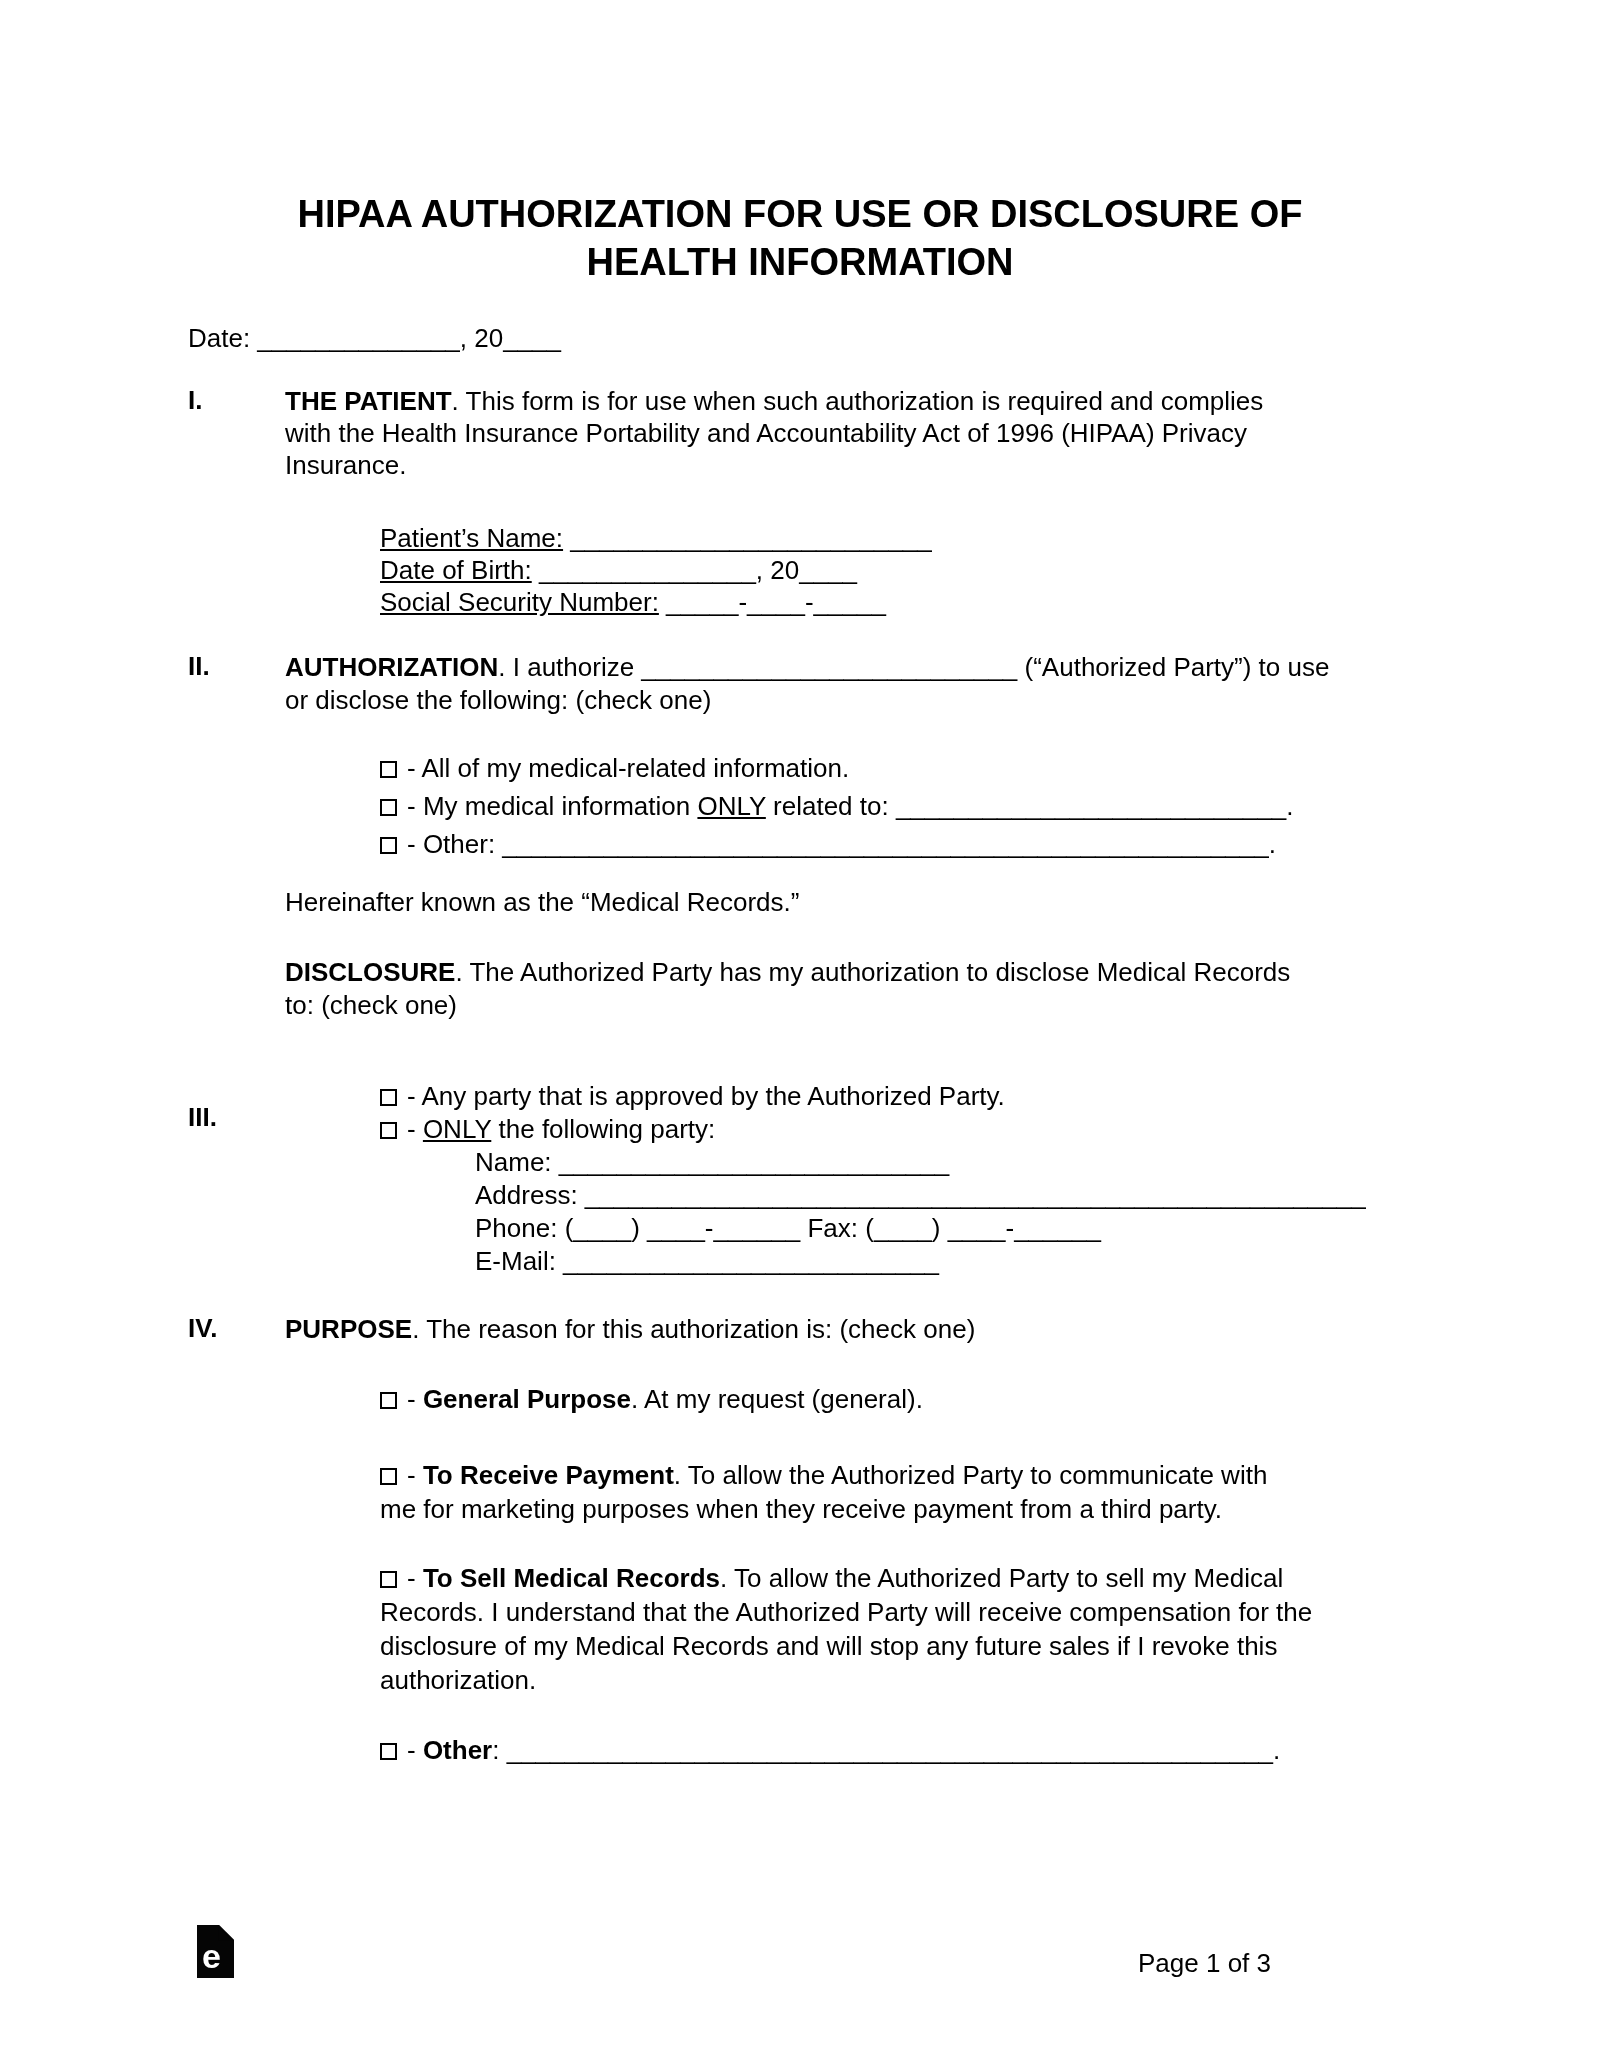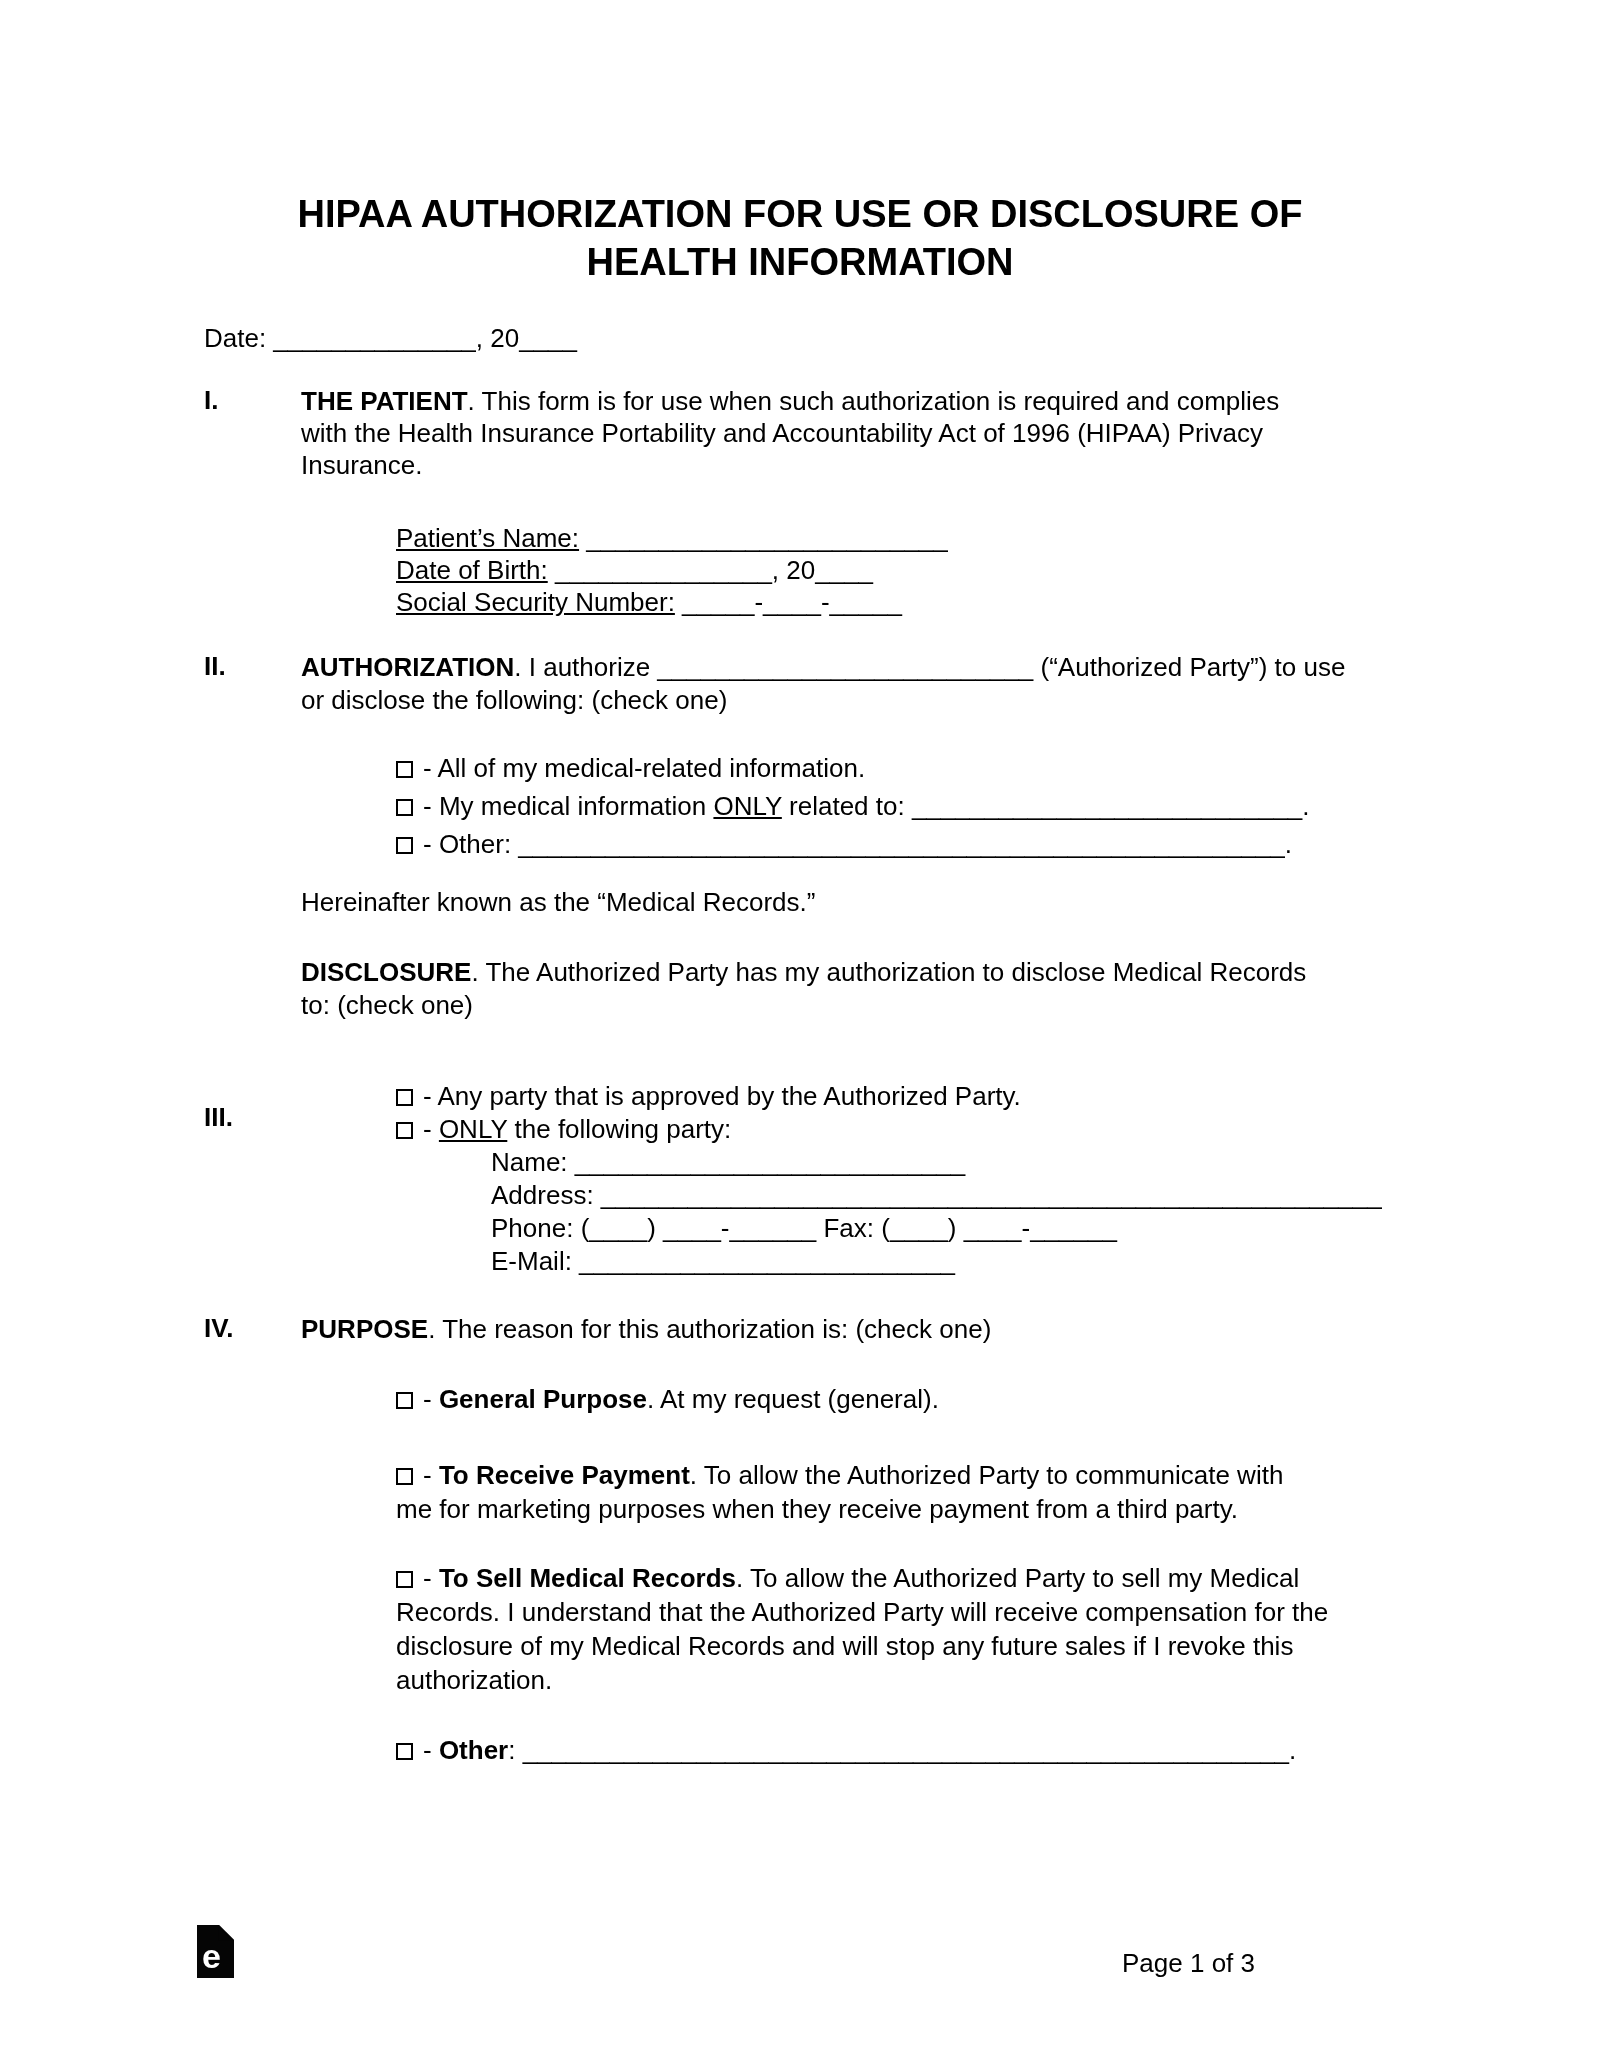--- a/index.html
+++ b/index.html
@@ -3,29 +3,29 @@
 <meta charset="utf-8">
 <style>
   html, body { margin: 0; padding: 0; }
   body {
     width: 1600px; height: 2070px;
     background: #ffffff;
     font-family: "Liberation Sans", sans-serif;
     color: #000000;
     -webkit-font-smoothing: antialiased;
   }
-  .page { position: relative; width: 1408px; height: 2070px; background: #fff; overflow: hidden; }
+  .page { position: relative; width: 1408px; height: 2070px; background: #fff; overflow: hidden; padding-left: 16px; }
 
   .title {
     position: absolute; left: 0; top: 190px; width: 1600px;
     margin: 0; text-align: center;
     font-size: 38px; font-weight: bold; line-height: 48px;
   }
 
-  .content { position: absolute; left: 204px; top: 322px; width: 1274px; font-size: 26px; }
+  .content { position: absolute; left: 188px; top: 322px; width: 1274px; font-size: 26px; }
 
   .dateline { margin: 0; line-height: 33px; }
 
   .sec  { display: flex; align-items: flex-start; }
   .num  { width: 97px; flex: none; font-weight: bold; }
   .secbody { flex: 1; min-width: 0; }
 
   .sec1 { margin-top: 30px; }
   .sec2 { margin-top: 33px; }
   .sec3 { margin-top: 37px; align-items: center; }

